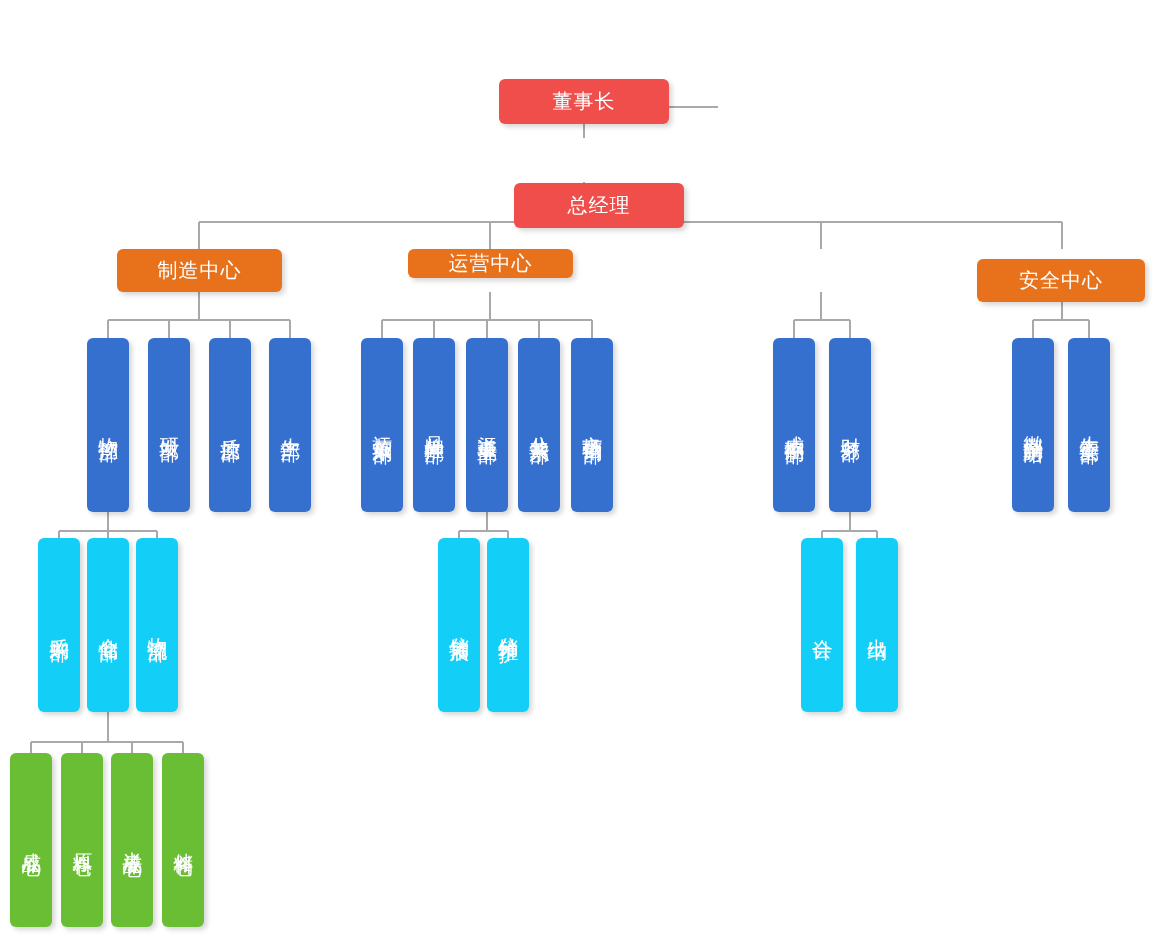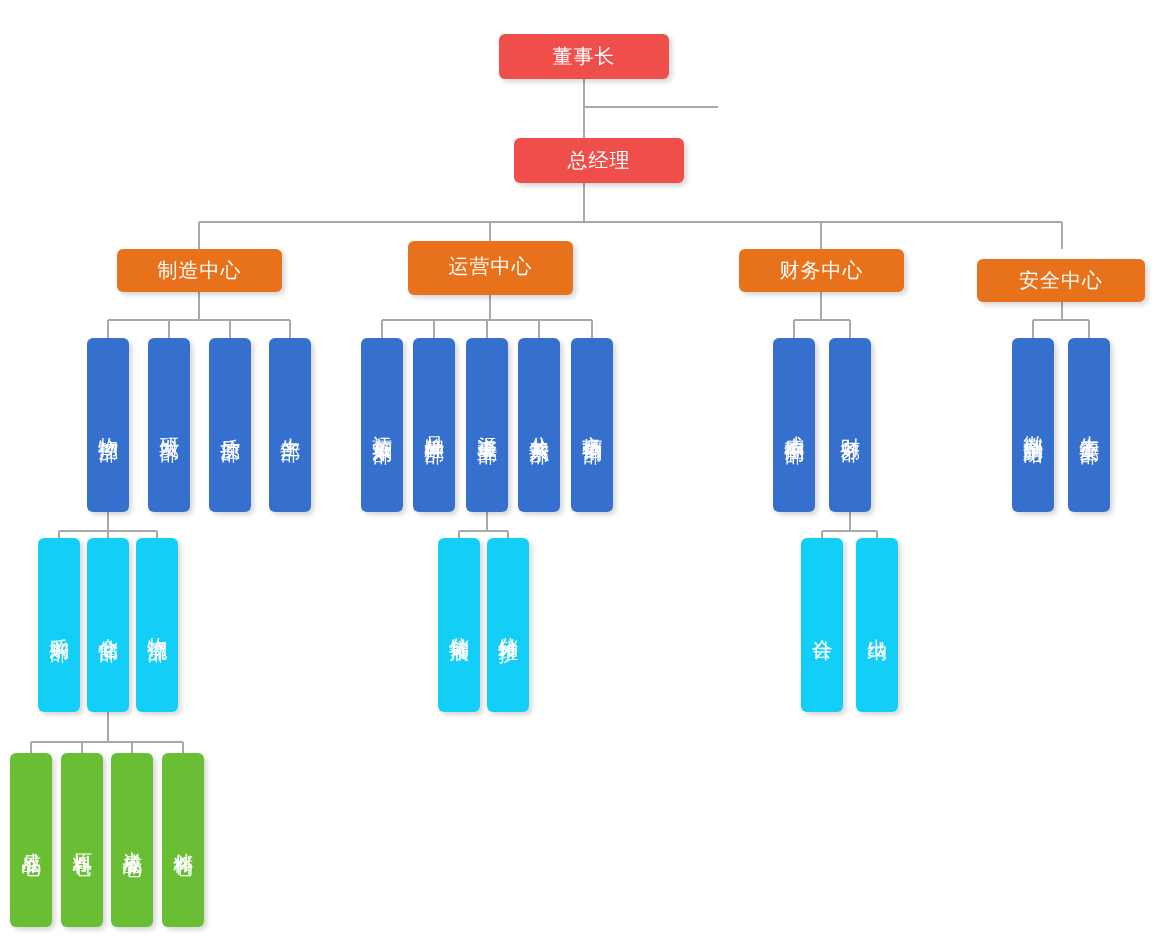--- a/index.html
+++ b/index.html
@@ -27,21 +27,21 @@
     line-height:1.08;
   }
   .node.h{ font-size:20px; }
   .node.v{
     writing-mode:vertical-rl;
     text-orientation:upright;
     font-size:20px;
     letter-spacing:2px;
     padding:10px 0;
   }
-  .lv-red    { background:#f04e4b; }
+  .lv-red    { background:#f04e4b;margin-top:45px; }
   .lv-orange { background:#e8721c; }
   .lv-blue   { background:#3670ce; }
   .lv-cyan   { background:#13cff8; }
   .lv-green  { background:#69be34; }
 </style>
 </head>
 <body>
 
 <div id="chart">
 
@@ -115,27 +115,24 @@
 
 
   <div class="node h lv-red" style="left:514px;top:138px;width:170px;height:45px;">
     <span>总经理</span>
   </div>
 
   <div class="node h lv-orange" style="left:117px;top:249px;width:165px;height:43px;">
     <span>制造中心</span>
   </div>
 
-  <div class="node h lv-orange" style="left:408px;top:241px;width:165px;height:54px;font-family:Liberation Mono, monospace;">
+  <div class="node h lv-orange" style="left:408px;top:249px;width:165px;height:29px;">
     <span>运营中心</span>
   </div>
 
-  <div class="node h lv-orange" style="left:739px;top:249px;width:165px;height:43px;">
-    <span>财务中心</span>
-  </div>
 
   <div class="node h lv-orange" style="left:977px;top:259px;width:168px;height:43px;">
     <span>安全中心</span>
   </div>
 
   <div class="node v lv-blue" style="left:87px;top:338px;width:42px;height:174px;">
     <span>物控部</span>
   </div>
   <div class="node v lv-blue" style="left:148px;top:338px;width:42px;height:174px;">
     <span>研发部</span>

